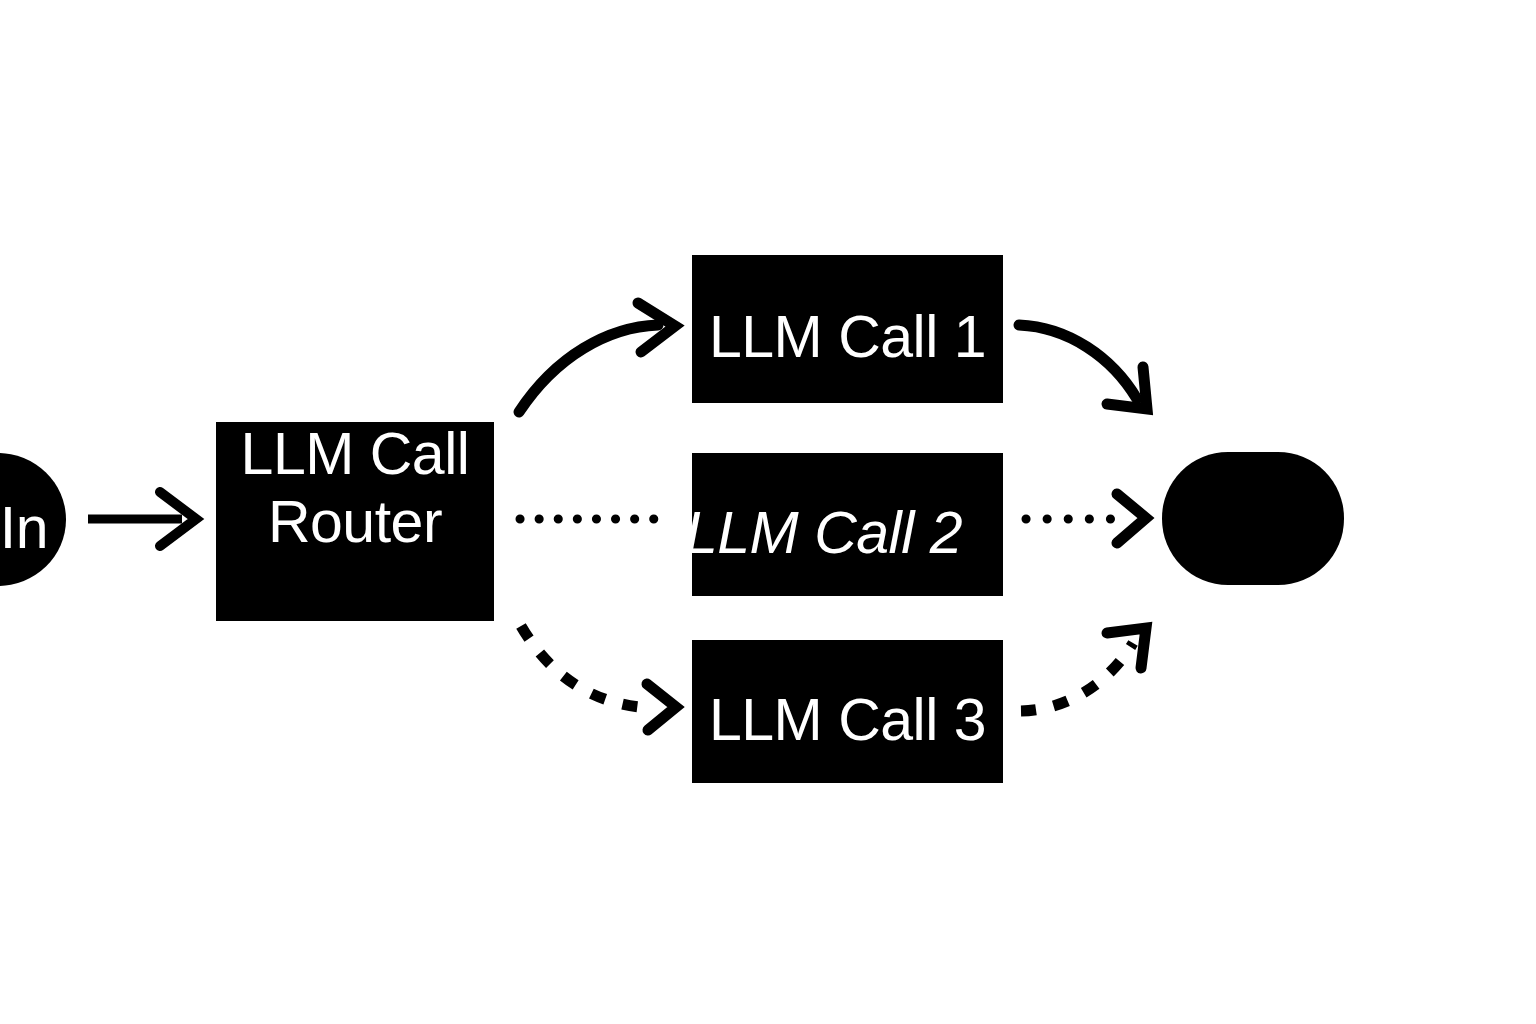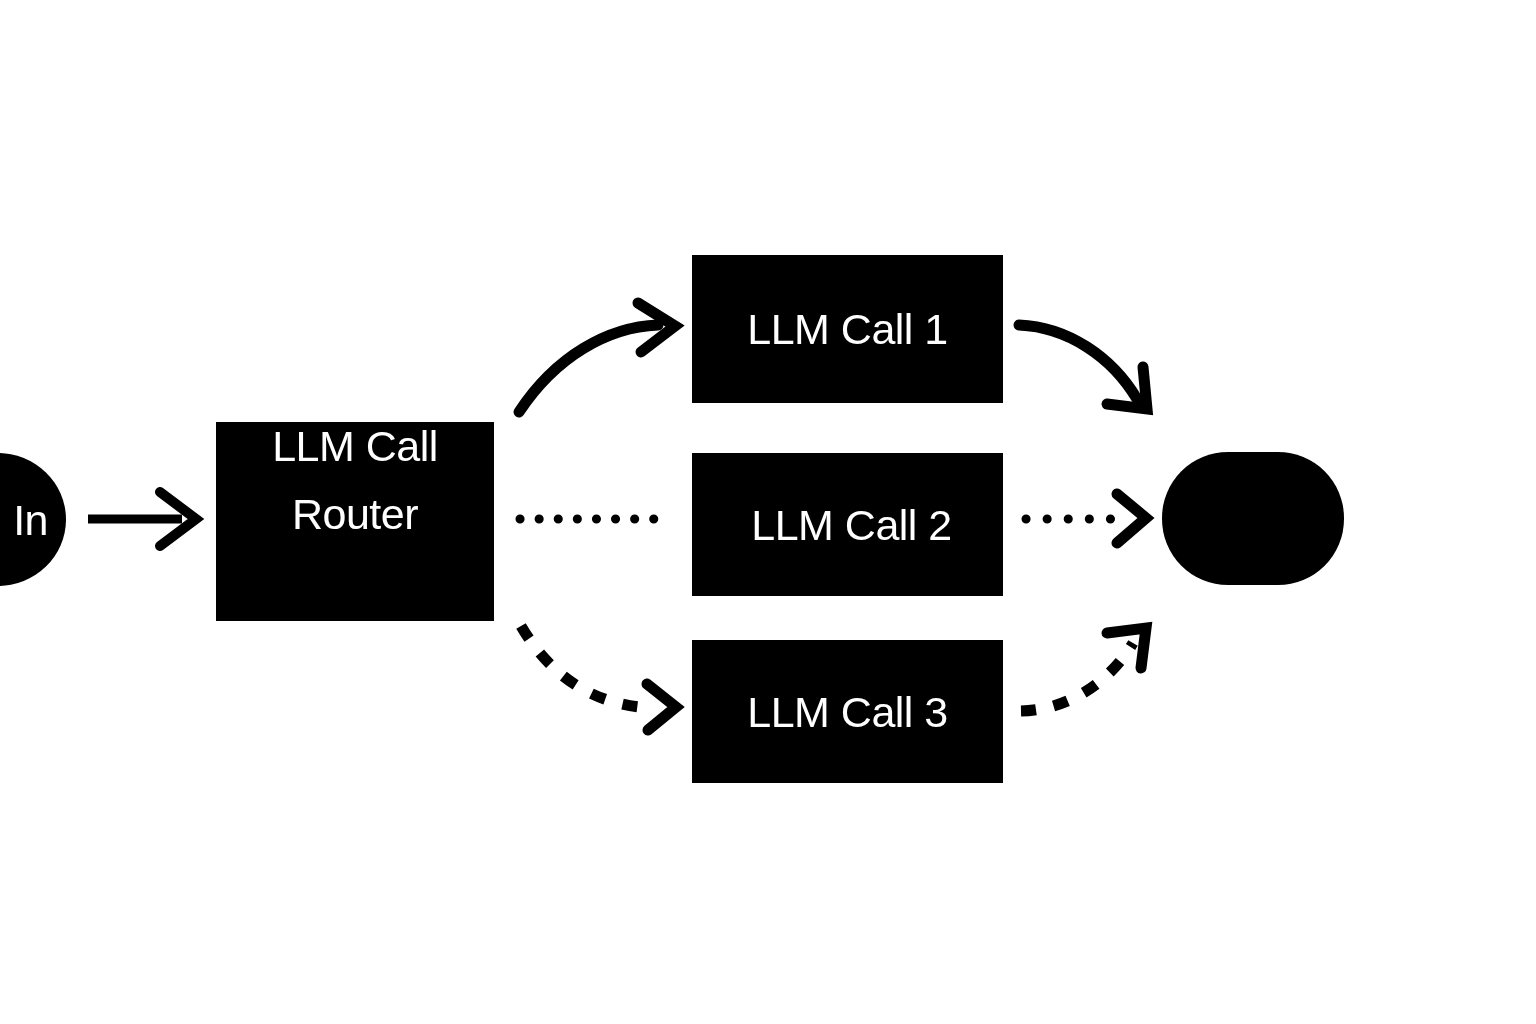--- a/index.html
+++ b/index.html
@@ -23,26 +23,27 @@
     height: 1024px;
   }
   .node-label {
     position: absolute;
     display: flex;
     align-items: center;
     justify-content: center;
     text-align: center;
     color: #ffffff;
     font-family: "Liberation Sans", sans-serif;
-    font-size: 43px;
+    font-size: 59px;
     line-height: 68px;
     letter-spacing: -0.5px;
     font-weight: 400;
     white-space: pre-line;
     pointer-events: none;
+    margin-top: 8px;
   }
   
   .node-box {
     position: absolute;
     background: #000000;
   }
   #node-in {
     left: -72px;
     top: 453px;
     width: 138px;
@@ -82,24 +83,25 @@
     width: 311px;
     height: 148px;
   }
   #node-call2 {
     left: 692px;
     top: 453px;
     width: 311px;
     height: 143px;
   }
   #node-call2-label {
-    left: 696px;
+    left: 668px;
     top: 453px;
     width: 311px;
     height: 143px;
+    font-style: italic;
   }
   #node-call3 {
     left: 692px;
     top: 640px;
     width: 311px;
     height: 143px;
   }
   #node-call3-label {
     left: 692px;
     top: 640px;

